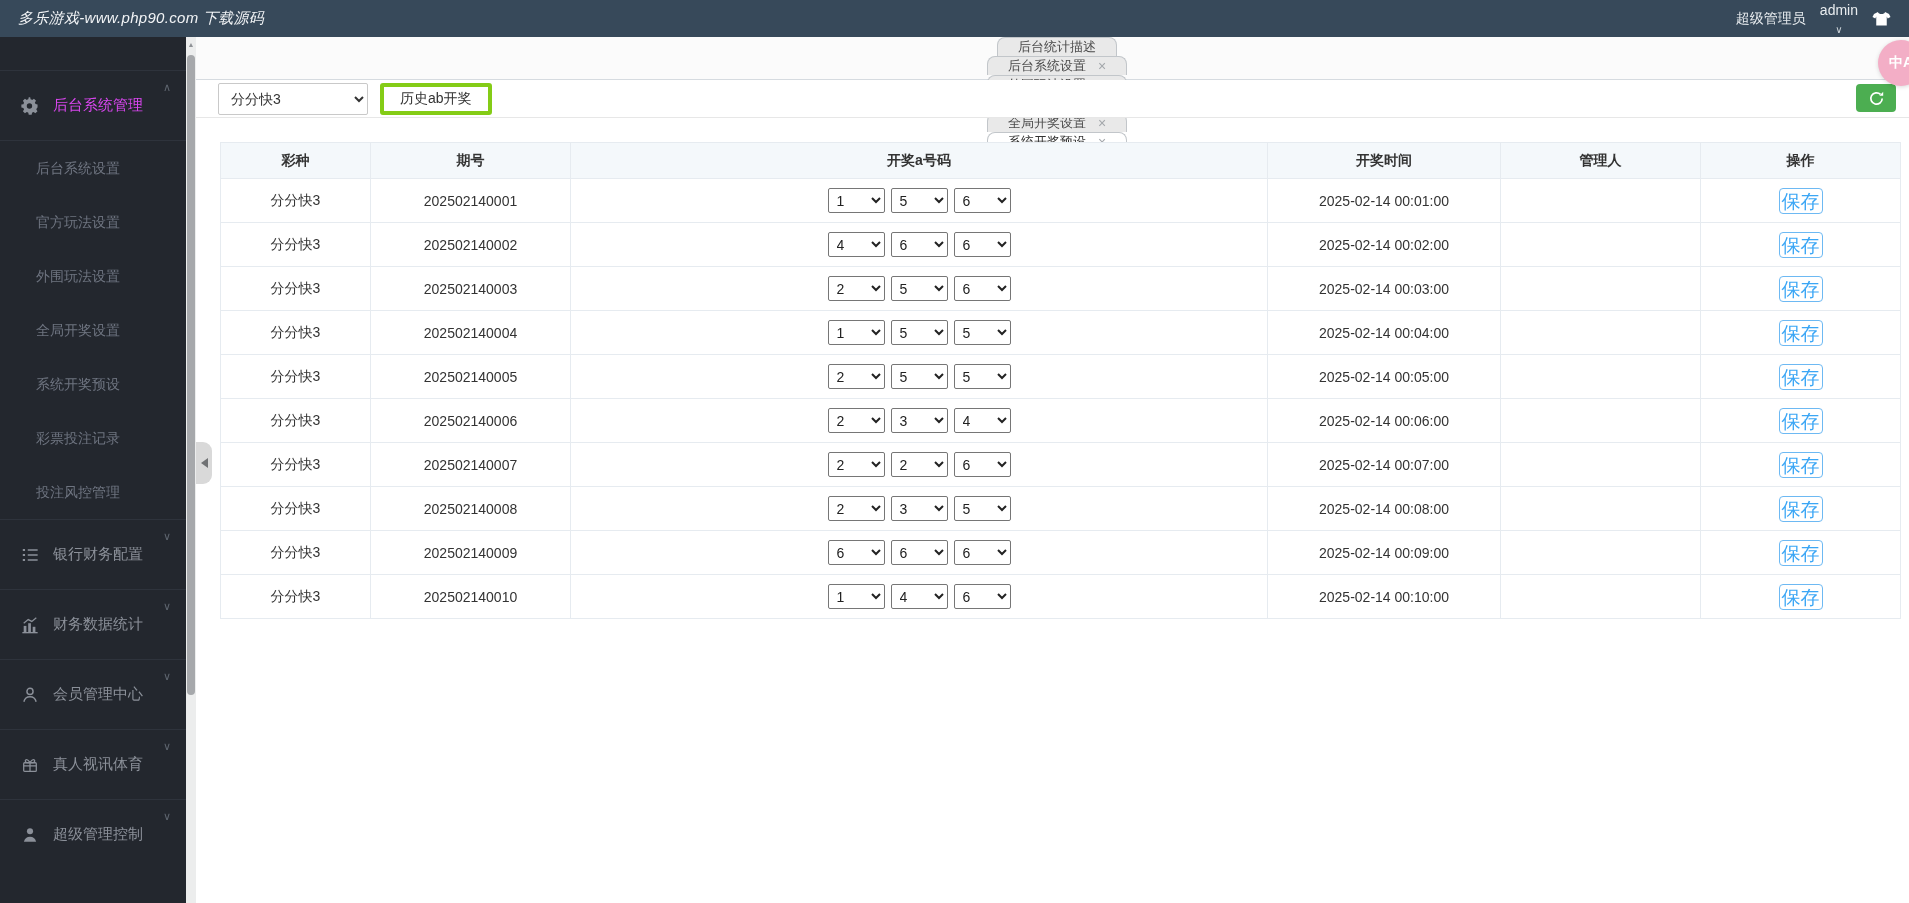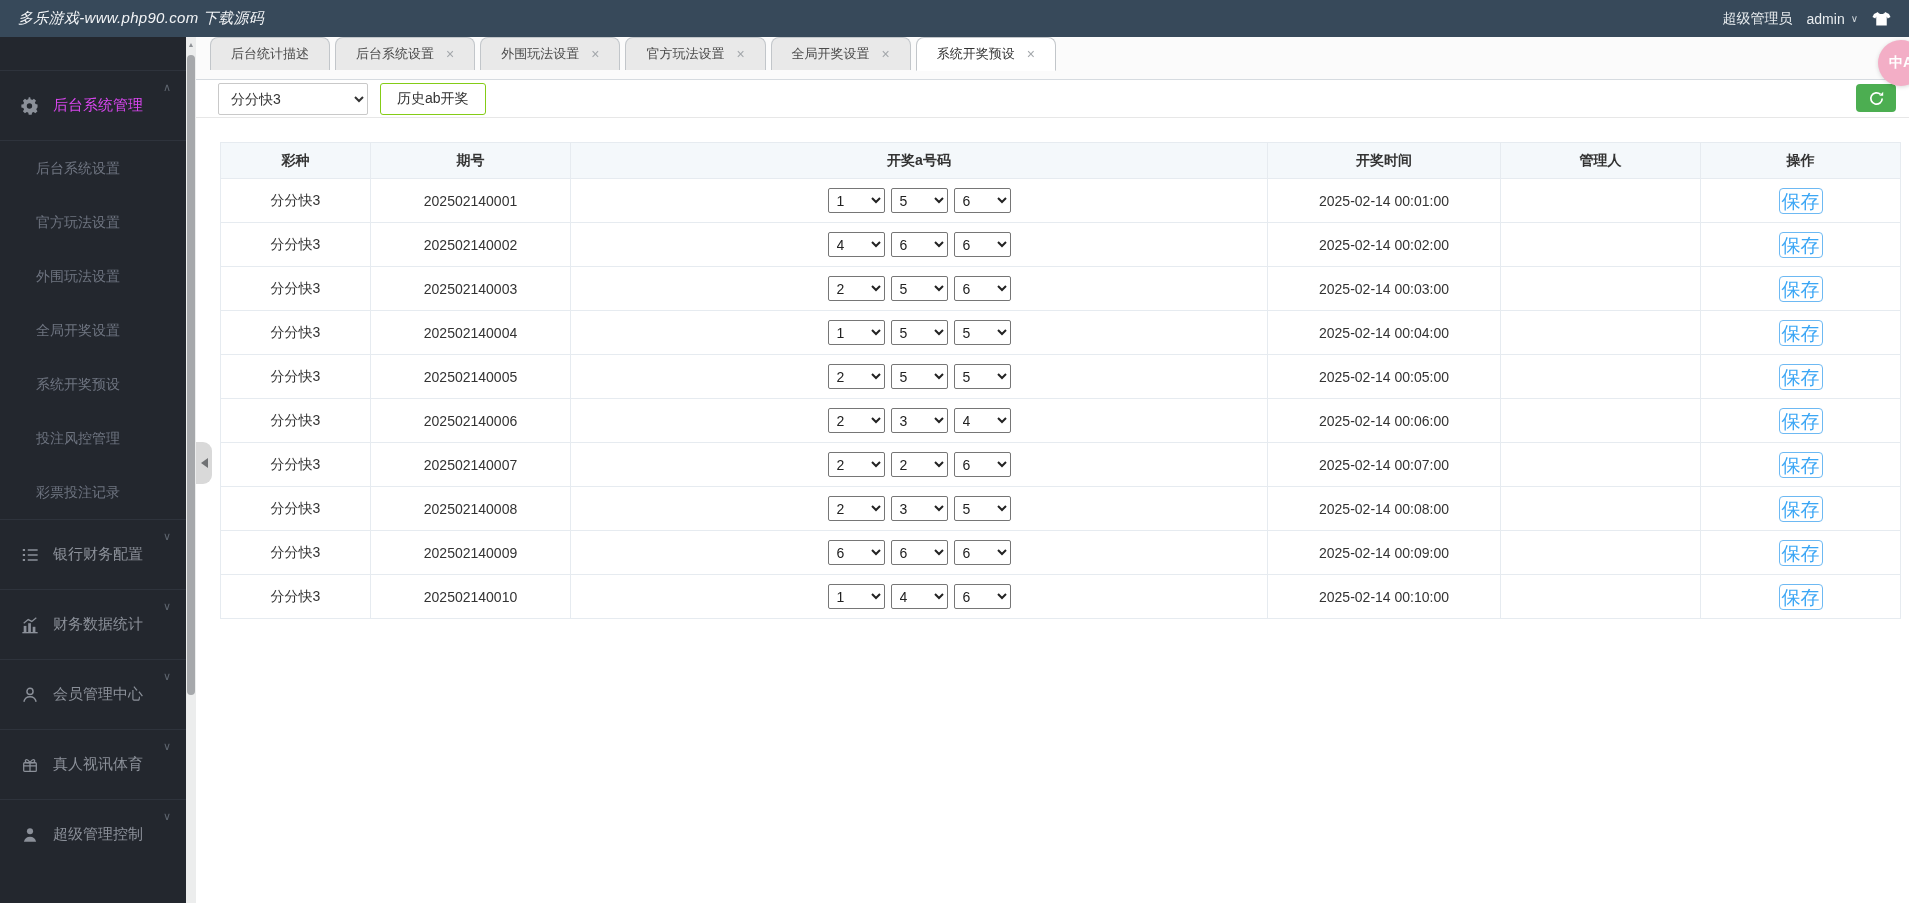--- a/index.html
+++ b/index.html
@@ -3,21 +3,21 @@
 <meta charset="utf-8">
 <style>
   * { margin:0; padding:0; box-sizing:border-box; }
   html,body { width:1909px; height:903px; overflow:hidden; font-family:"Liberation Sans","DejaVu Sans",sans-serif; background:#fff; }
   body { position:relative; }
 
   
   .topbar { position:absolute; left:0; top:0; width:1909px; height:37px; background:#37495a; display:flex; align-items:center; justify-content:space-between; padding:0 18px; z-index:5; }
   .topbar-title { color:#f2f4f6; font-size:15px; letter-spacing:.3px;font-style:italic; }
   .topbar-right { display:flex; align-items:center; gap:14px; color:#e8ecef; font-size:14px;margin-left:12px; }
-  .user-menu { display:flex; align-items:center; gap:6px; cursor:pointer; }
+  .user-menu { display:flex; align-items:center; gap:6px; cursor:pointer;flex-direction:column; }
   .user-chev { font-size:10px; color:#cfd6db; }
   .shirt-btn { display:flex; align-items:center; cursor:pointer; }
 
   
   .float-badge { position:absolute; top:40px; right:-15px; width:46px; height:46px; border-radius:50%; background:#f3aec6; color:#fff; display:flex; align-items:center; justify-content:center; font-size:14px; font-weight:bold; z-index:20; box-shadow:0 1px 4px rgba(0,0,0,.15); }
 
   
   .sidebar { position:absolute; left:0; top:37px; width:186px; height:866px; background:#23272e; overflow:hidden; padding-top:33px; }
   .sgroup { position:relative; height:70px; display:flex; align-items:center; padding-left:20px; gap:13px; color:#8b9099; font-size:15px; cursor:pointer; border-top:1px solid #2e333c; }
   .sgroup .sg-icon { width:20px; height:20px; display:flex; align-items:center; justify-content:center; font-size:17px; }
@@ -30,29 +30,29 @@
   .side-scroll { position:absolute; left:186px; top:37px; width:10px; height:866px; background:#eceded; }
   .side-scroll .arrow-up { position:absolute; top:4px; left:0; width:10px; text-align:center; font-size:7px; color:#8f9296; }
   .side-scroll .thumb { position:absolute; left:1px; top:18px; width:8px; height:640px; background:#a6a8ab; border-radius:4px; }
   .collapse-handle { position:absolute; left:196px; top:442px; width:16px; height:42px; background:#d9d9d9; border-radius:0 9px 9px 0; display:flex; align-items:center; justify-content:center; cursor:pointer; z-index:4; }
   .collapse-handle .tri { width:0; height:0; border-top:5px solid transparent; border-bottom:5px solid transparent; border-right:7px solid #707274; }
 
   
   .main { position:absolute; left:196px; top:37px; width:1713px; height:866px; background:#fff; }
 
   
-  .tabbar { position:absolute; left:0; top:0; width:1713px; height:43px; background:#fbfbfb; border-bottom:1px solid #d6dbe0; display:flex; align-items:flex-start; padding-left:14px; }
+  .tabbar { position:absolute; left:0; top:0; width:1713px; height:43px; background:#fbfbfb; border-bottom:1px solid #d6dbe0; display:flex; align-items:center; padding-left:14px;flex-direction:column; }
   .tab { height:33px; display:flex; align-items:center; padding:0 20px; margin-right:5px; background:#e9e9e9; border:1px solid #c2c6ca; border-bottom:none; border-radius:8px 8px 0 0; font-size:13px; color:#4a4a4a; cursor:pointer; white-space:nowrap; }
   .tab .tab-close { margin-left:12px; color:#a3a7ab; font-size:14px; line-height:1; cursor:pointer; }
   .tab.active { background:#fff; color:#333; height:34px; margin-bottom:-1px; border-bottom:1px solid #fff; }
 
   
   .toolbar { position:absolute; left:0; top:43px; width:1713px; height:38px; background:#fff; border-bottom:1px solid #e7e7e7; }
   .lottery-select { position:absolute; left:22px; top:3px; width:150px; height:32px; border:1px solid #c9c9c9; border-radius:2px; background:#fff; font-size:14px; color:#333; padding:0 8px; font-family:inherit; }
-  .history-btn { position:absolute; left:184px; top:3px; height:32px; padding:0 16px; background:#fff; border:1px solid #84cc16; border-radius:3px; font-size:14px; color:#333; cursor:pointer; font-family:inherit; }
+  .history-btn { position:absolute; left:184px; top:3px; height:32px; padding:0 16px; background:#fff; border:4px solid #84cc16; border-radius:3px; font-size:14px; color:#333; cursor:pointer; font-family:inherit; }
   .refresh-btn { position:absolute; right:13px; top:4px; width:40px; height:28px; background:#4cae51; border:none; border-radius:4px; display:flex; align-items:center; justify-content:center; cursor:pointer; }
 
   
   .table-wrap { position:absolute; left:24px; top:105px; }
   table.preset { border-collapse:collapse; width:1680px; table-layout:fixed; }
   table.preset th, table.preset td { border:1px solid #e6ebf0; text-align:center; font-size:14px; color:#333; }
   table.preset thead th { height:36px; background:#f4f8fb; font-weight:bold; }
   table.preset tbody td { height:44px; background:#fff; }
   col.c1{width:150px} col.c2{width:200px} col.c3{width:697px} col.c4{width:233px} col.c5{width:200px} col.c6{width:200px}
   .num-select { width:57px; height:25px; margin:0 3px; border:1px solid #767676; border-radius:2px; background:#fff; font-size:14px; color:#222; padding-left:4px; font-family:inherit; }
@@ -101,24 +101,24 @@
       <div class="ssub">
     <span class="ss-label">外围玩法设置</span>
   </div>
       <div class="ssub">
     <span class="ss-label">全局开奖设置</span>
   </div>
       <div class="ssub">
     <span class="ss-label">系统开奖预设</span>
   </div>
       <div class="ssub">
+    <span class="ss-label">彩票投注记录</span>
+  </div>
+      <div class="ssub">
     <span class="ss-label">投注风控管理</span>
-  </div>
-      <div class="ssub">
-    <span class="ss-label">彩票投注记录</span>
   </div>
     </div>
     <div class="sgroup">
     <span class="sg-icon">
         <svg width="18" height="18" viewBox="0 0 20 20">
           <g stroke="#8b9099" stroke-width="1.7" fill="none">
             <path d="M7.5 4.5h11M7.5 10h11M7.5 15.5h11"></path>
             <path d="M2 4.5h2.5M2 10h2.5M2 15.5h2.5" stroke-width="2.2"></path>
           </g>
         </svg>

